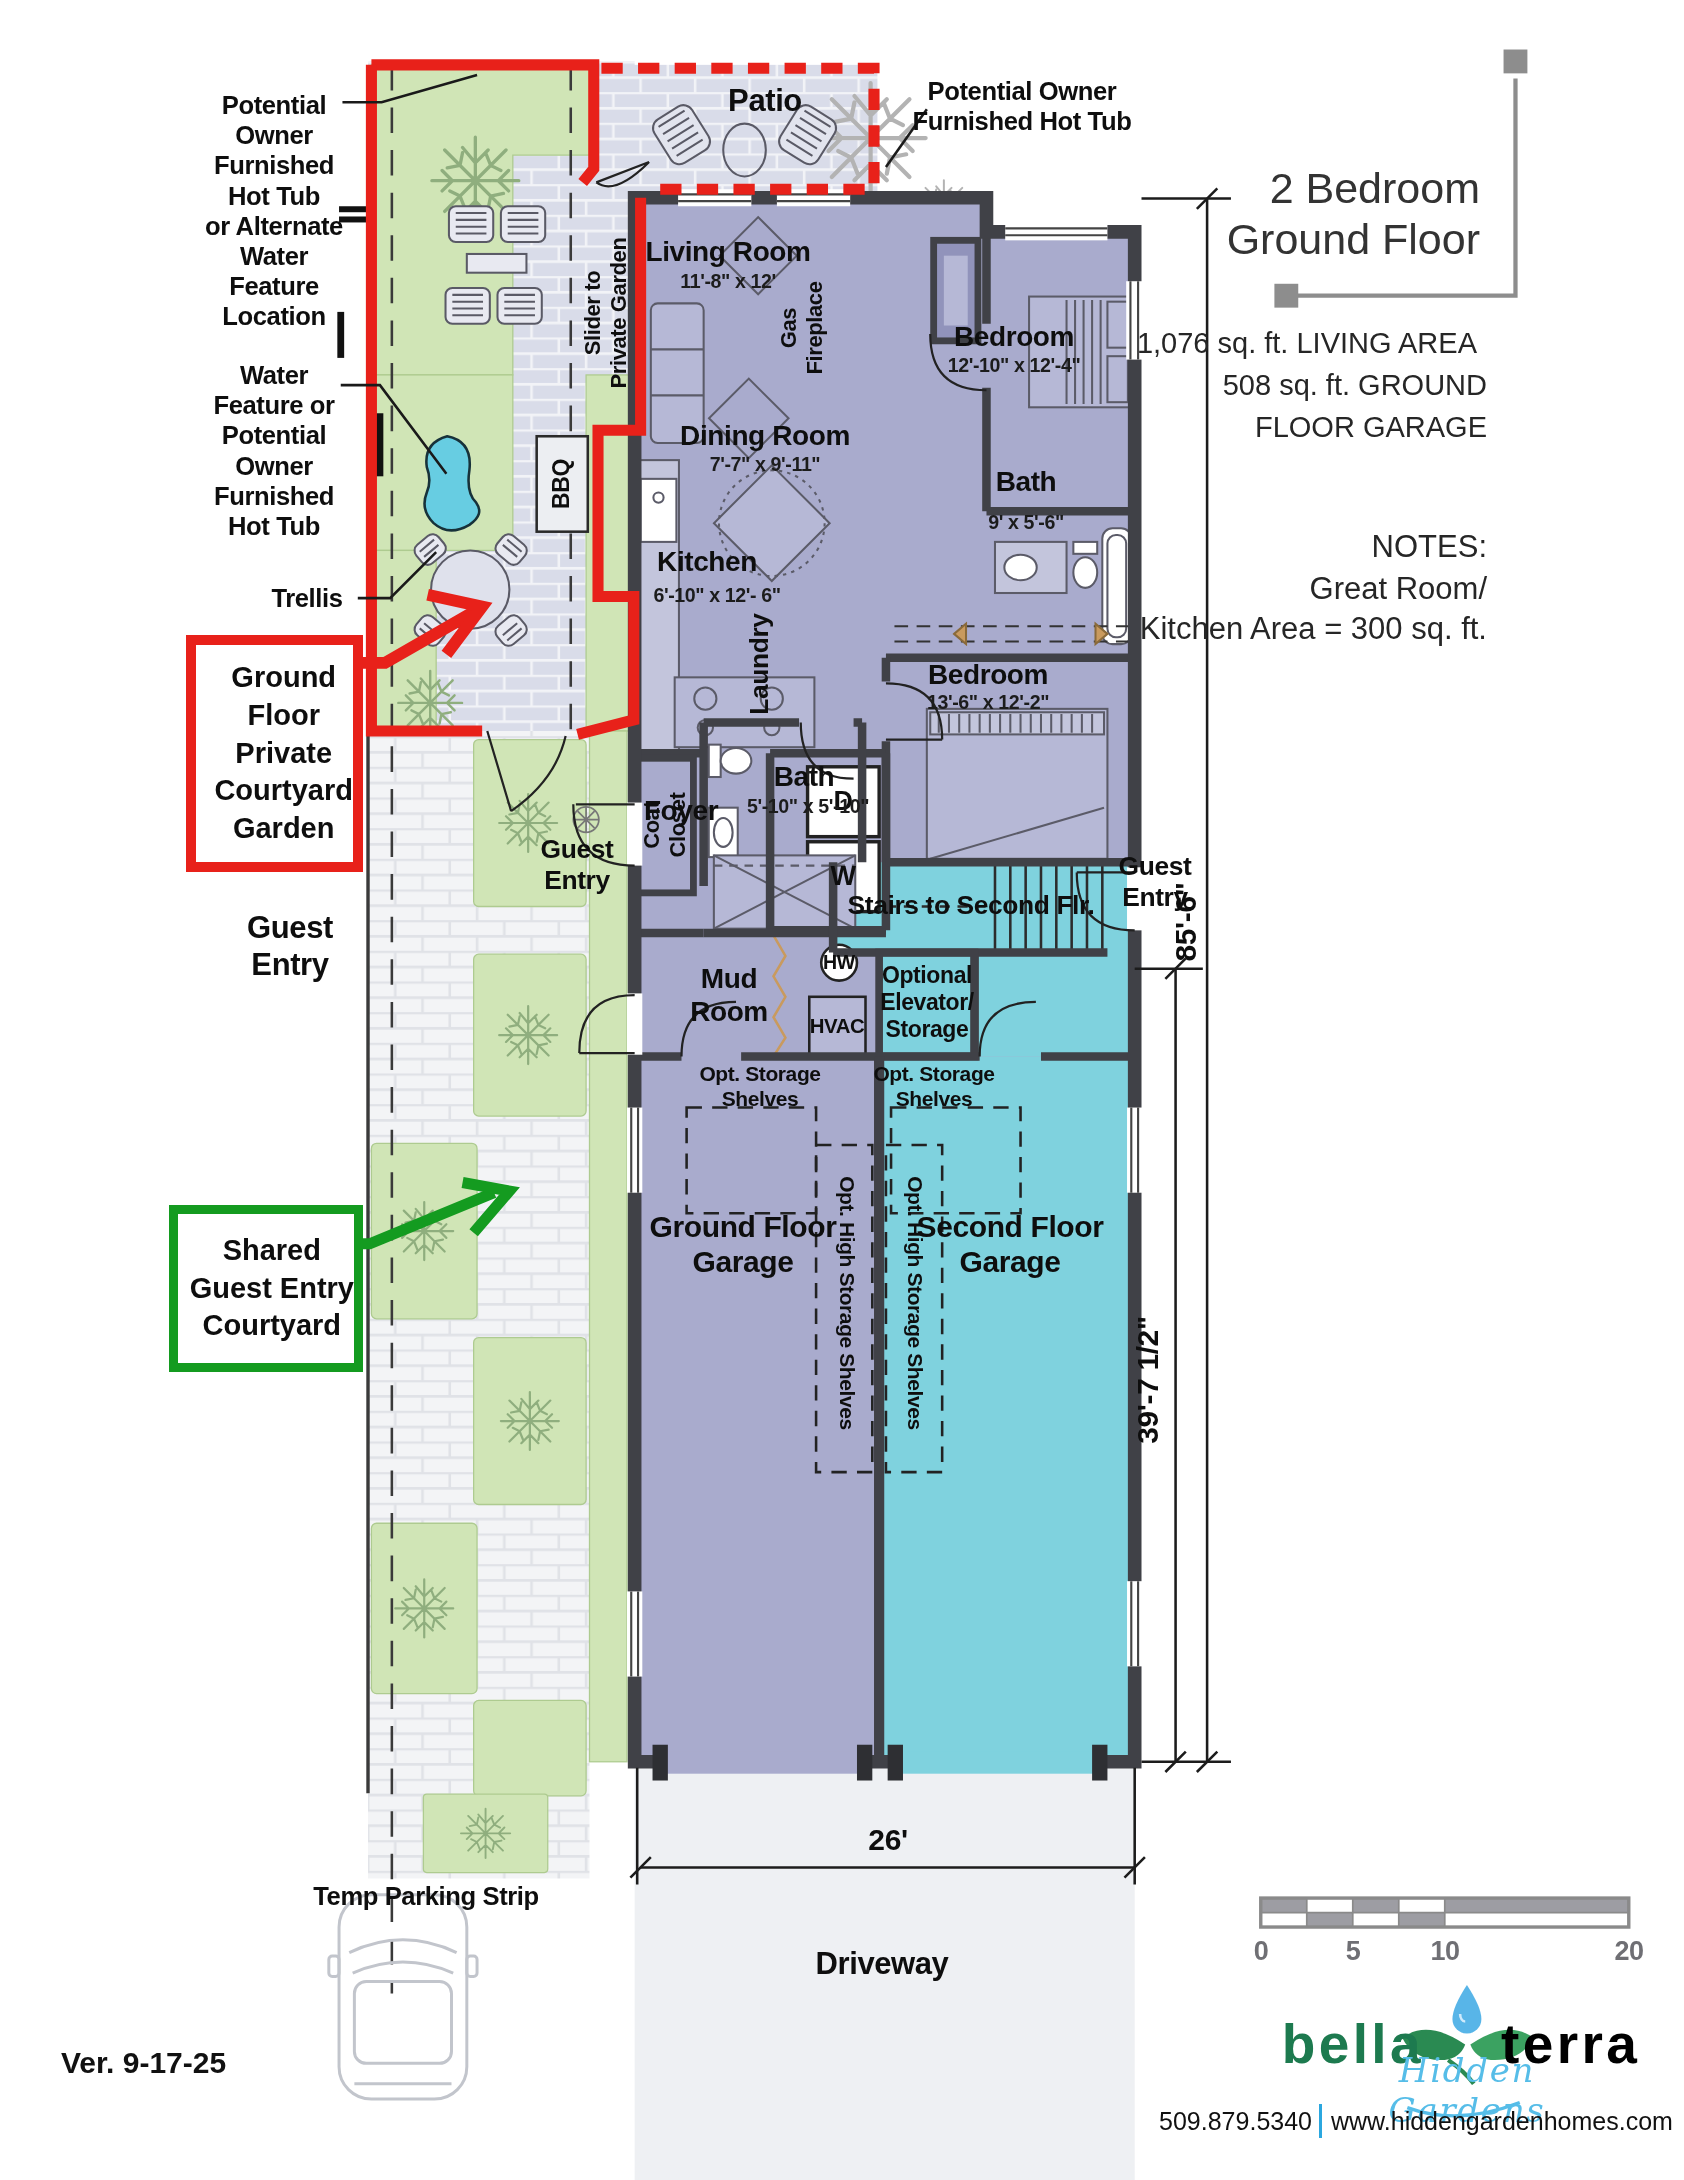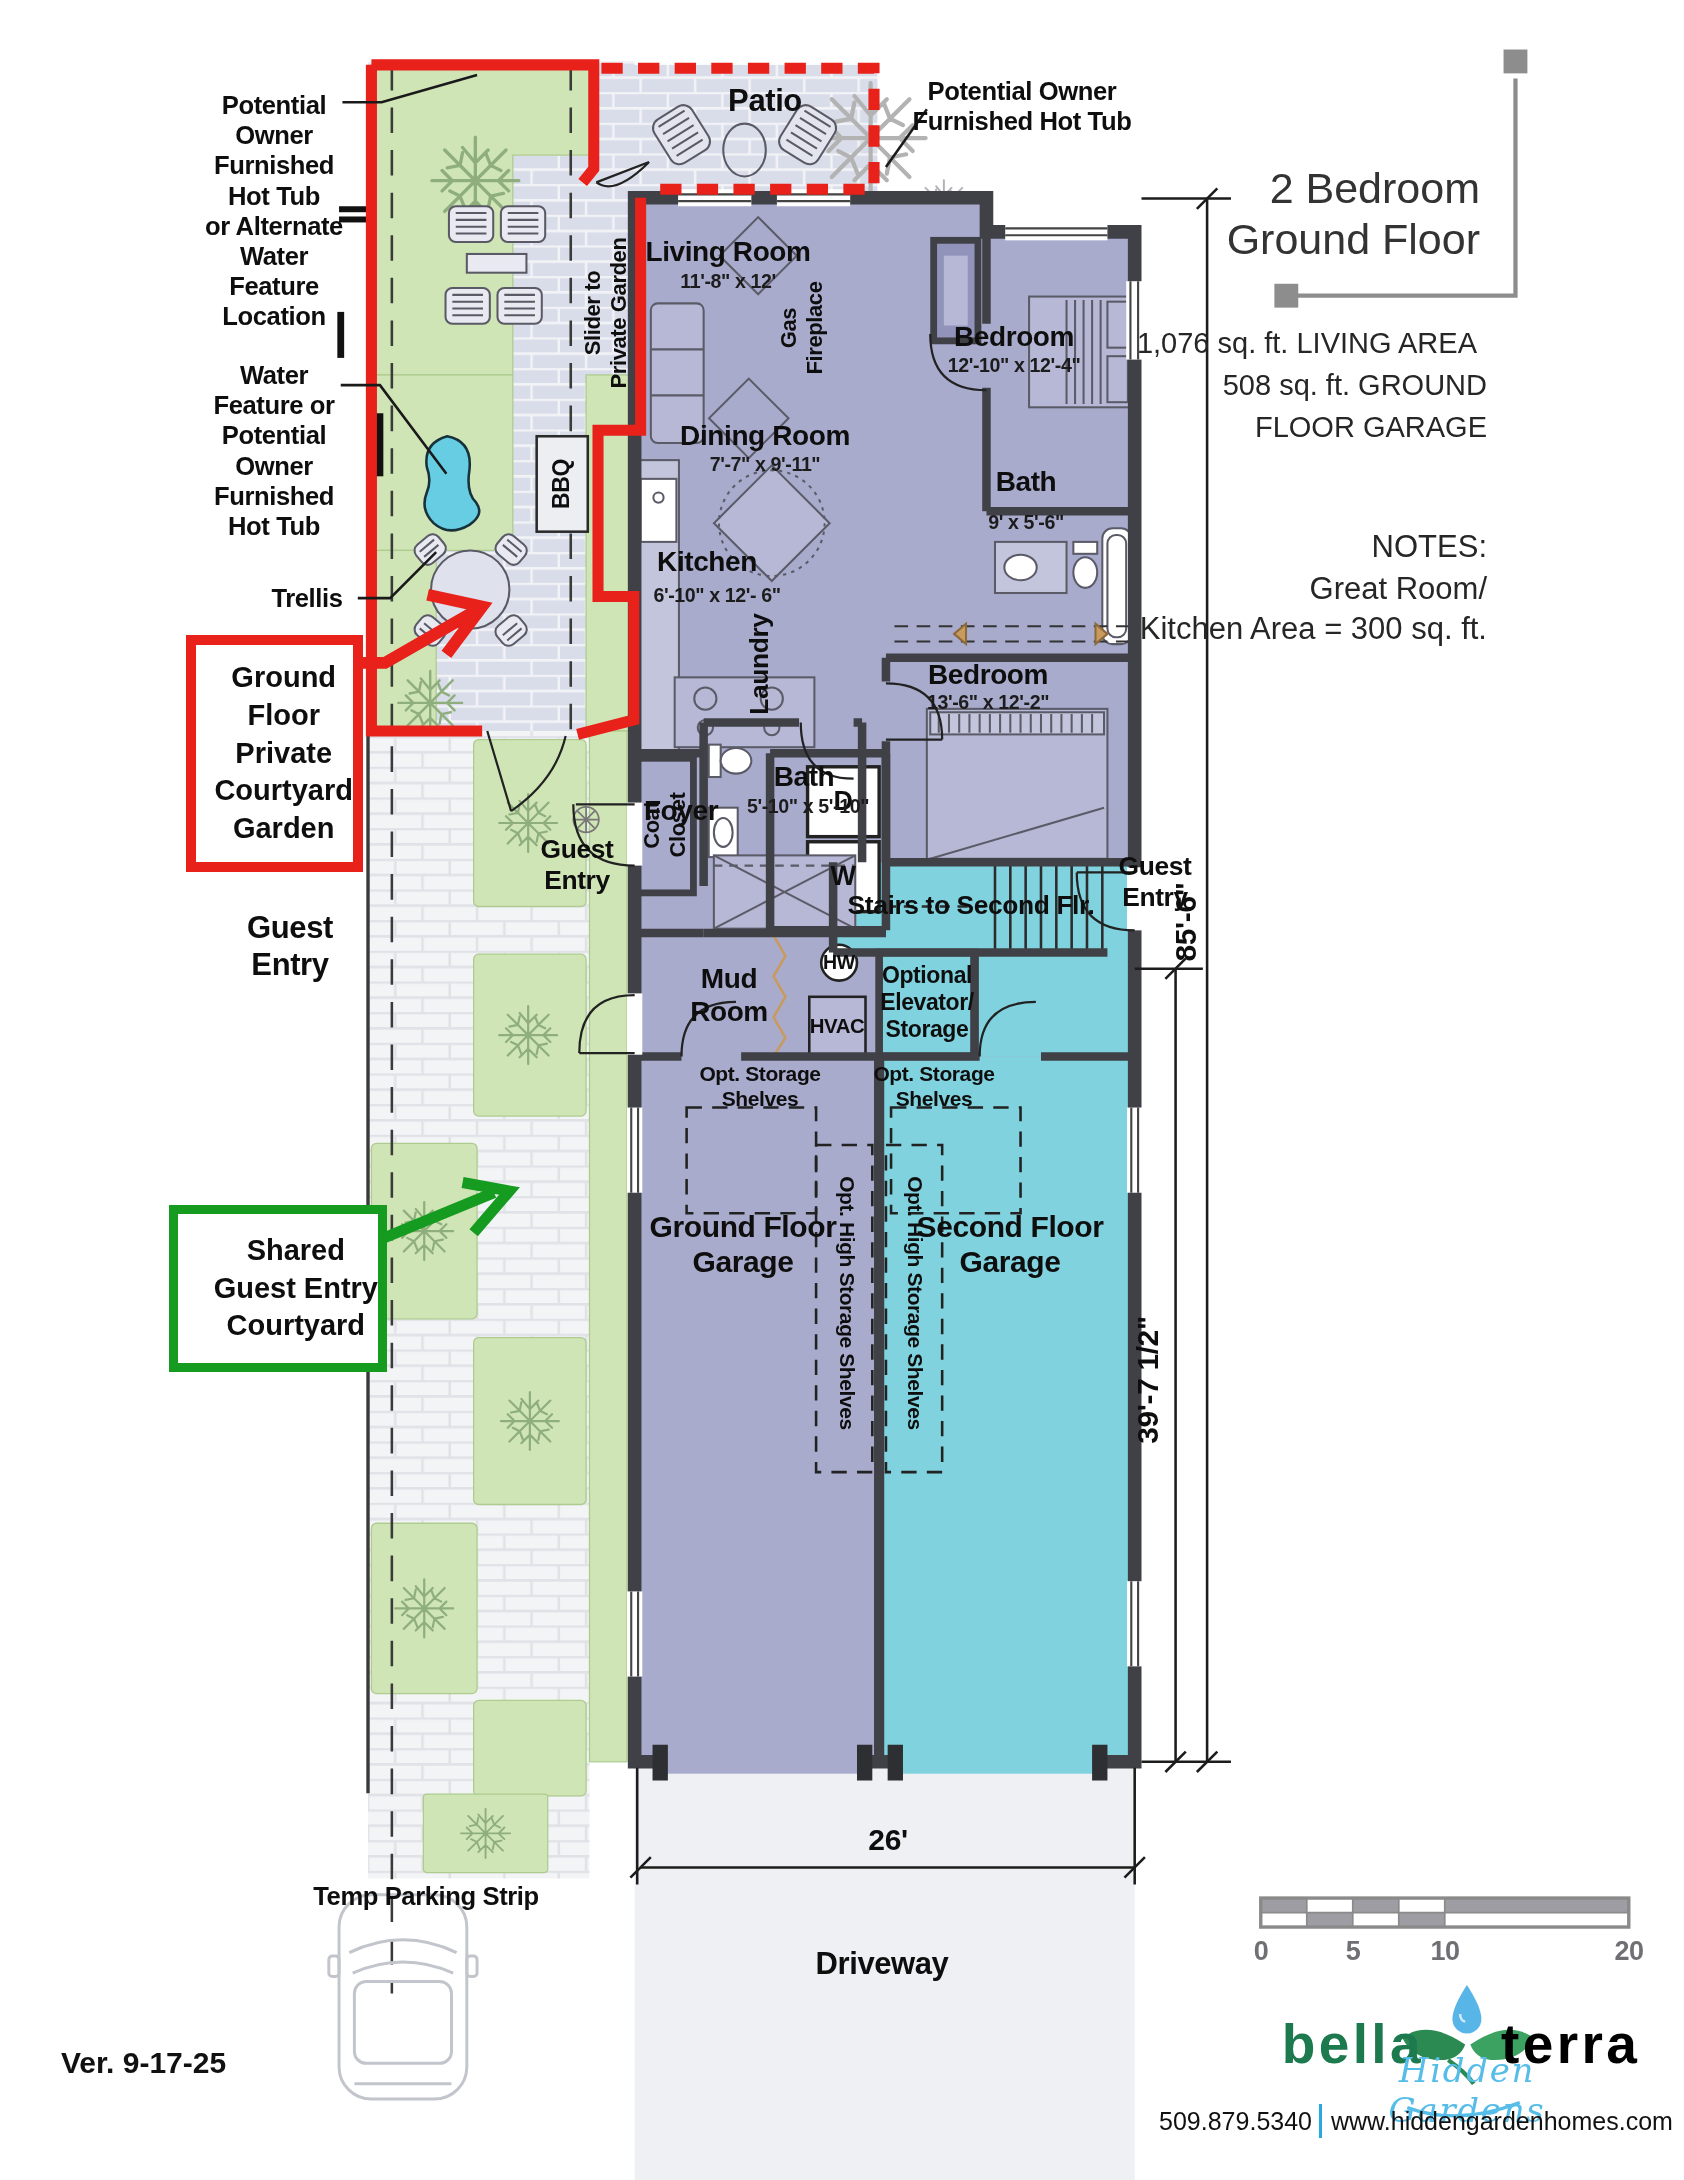--- a/index.html
+++ b/index.html
@@ -387,21 +387,21 @@
   <span>Ground
 Floor
 Private
 Courtyard
 Garden</span>
 </div>
 
 <div class="lbl" style="left:290px;top:947px;font-size:31px;">Guest
 Entry</div>
 
-<div class="annobox" style="left:169px;top:1205px;width:176px;height:149px;border:9.4px solid #149b20;font-size:29px;line-height:1.3;padding-left:24px;">
+<div class="annobox" style="left:169px;top:1205px;width:176px;height:149px;border:9.4px solid #149b20;font-size:29px;line-height:1.3;">
   <span>Shared
 Guest Entry
 Courtyard</span>
 </div>
 
 <div class="lbl" style="left:765px;top:101px;font-size:31px;">Patio</div>
 <div class="lbl" style="left:1022px;top:106px;font-size:25.6px;">Potential Owner
 Furnished Hot Tub</div>
 
 <div class="lbl" style="left:728px;top:252px;font-size:28px;">Living Room</div>

